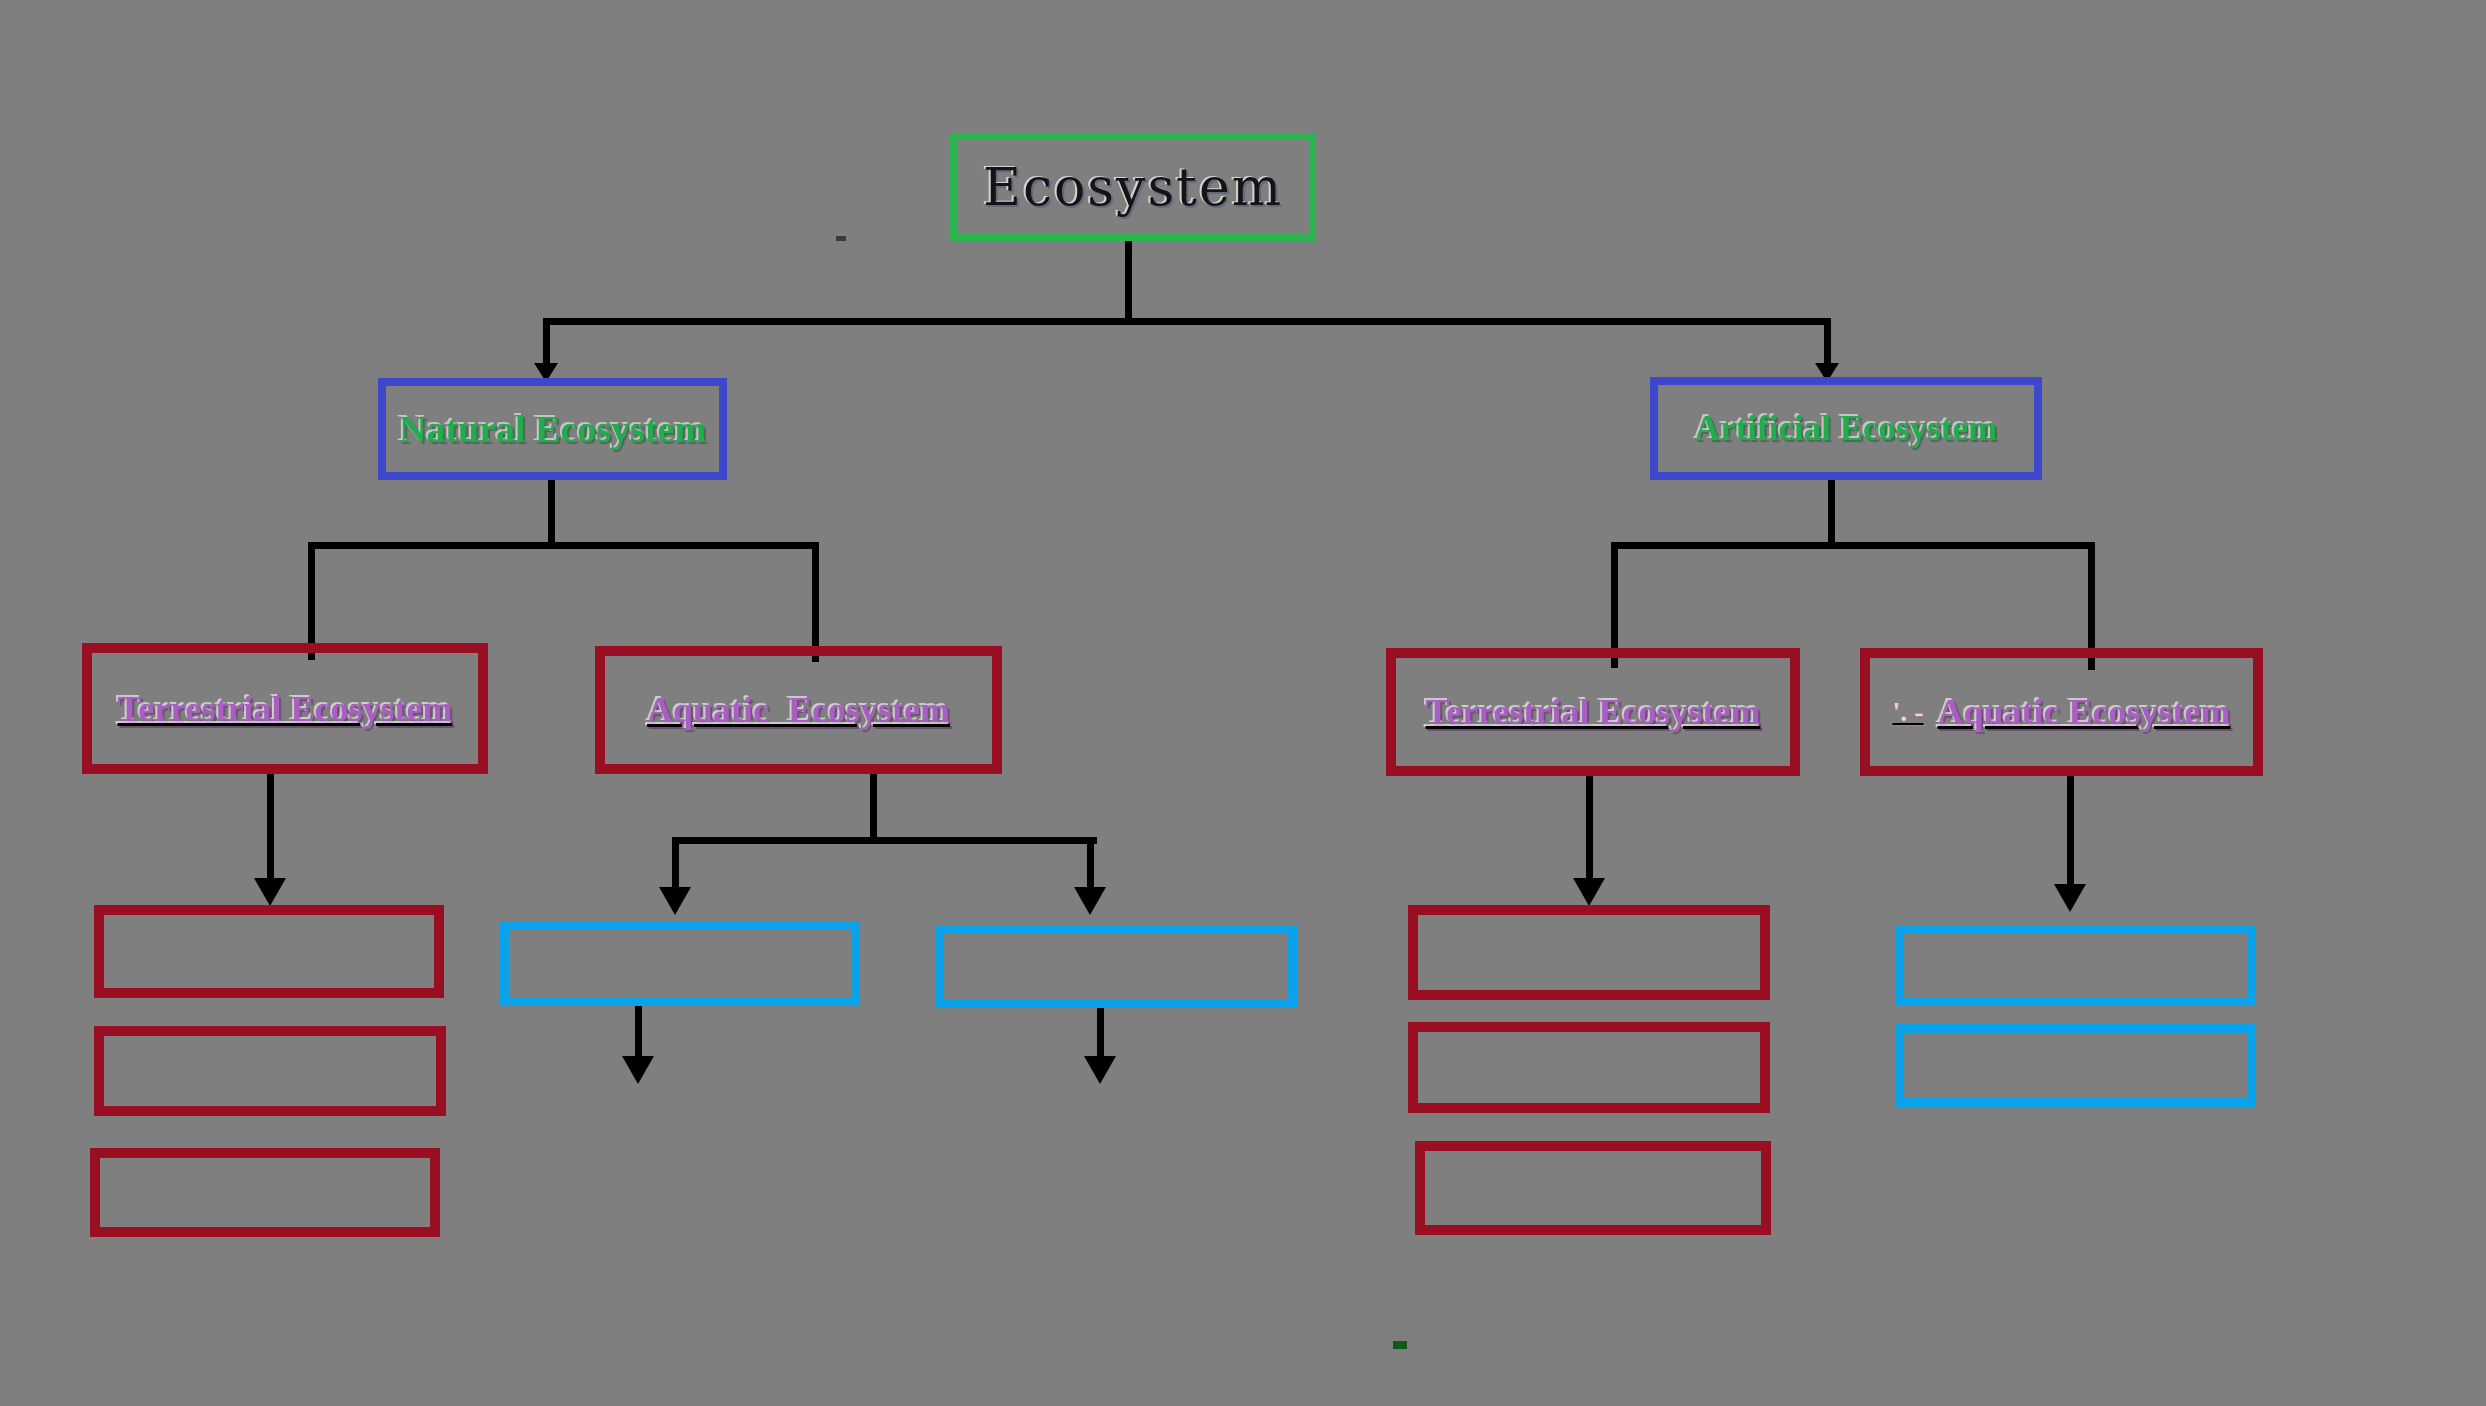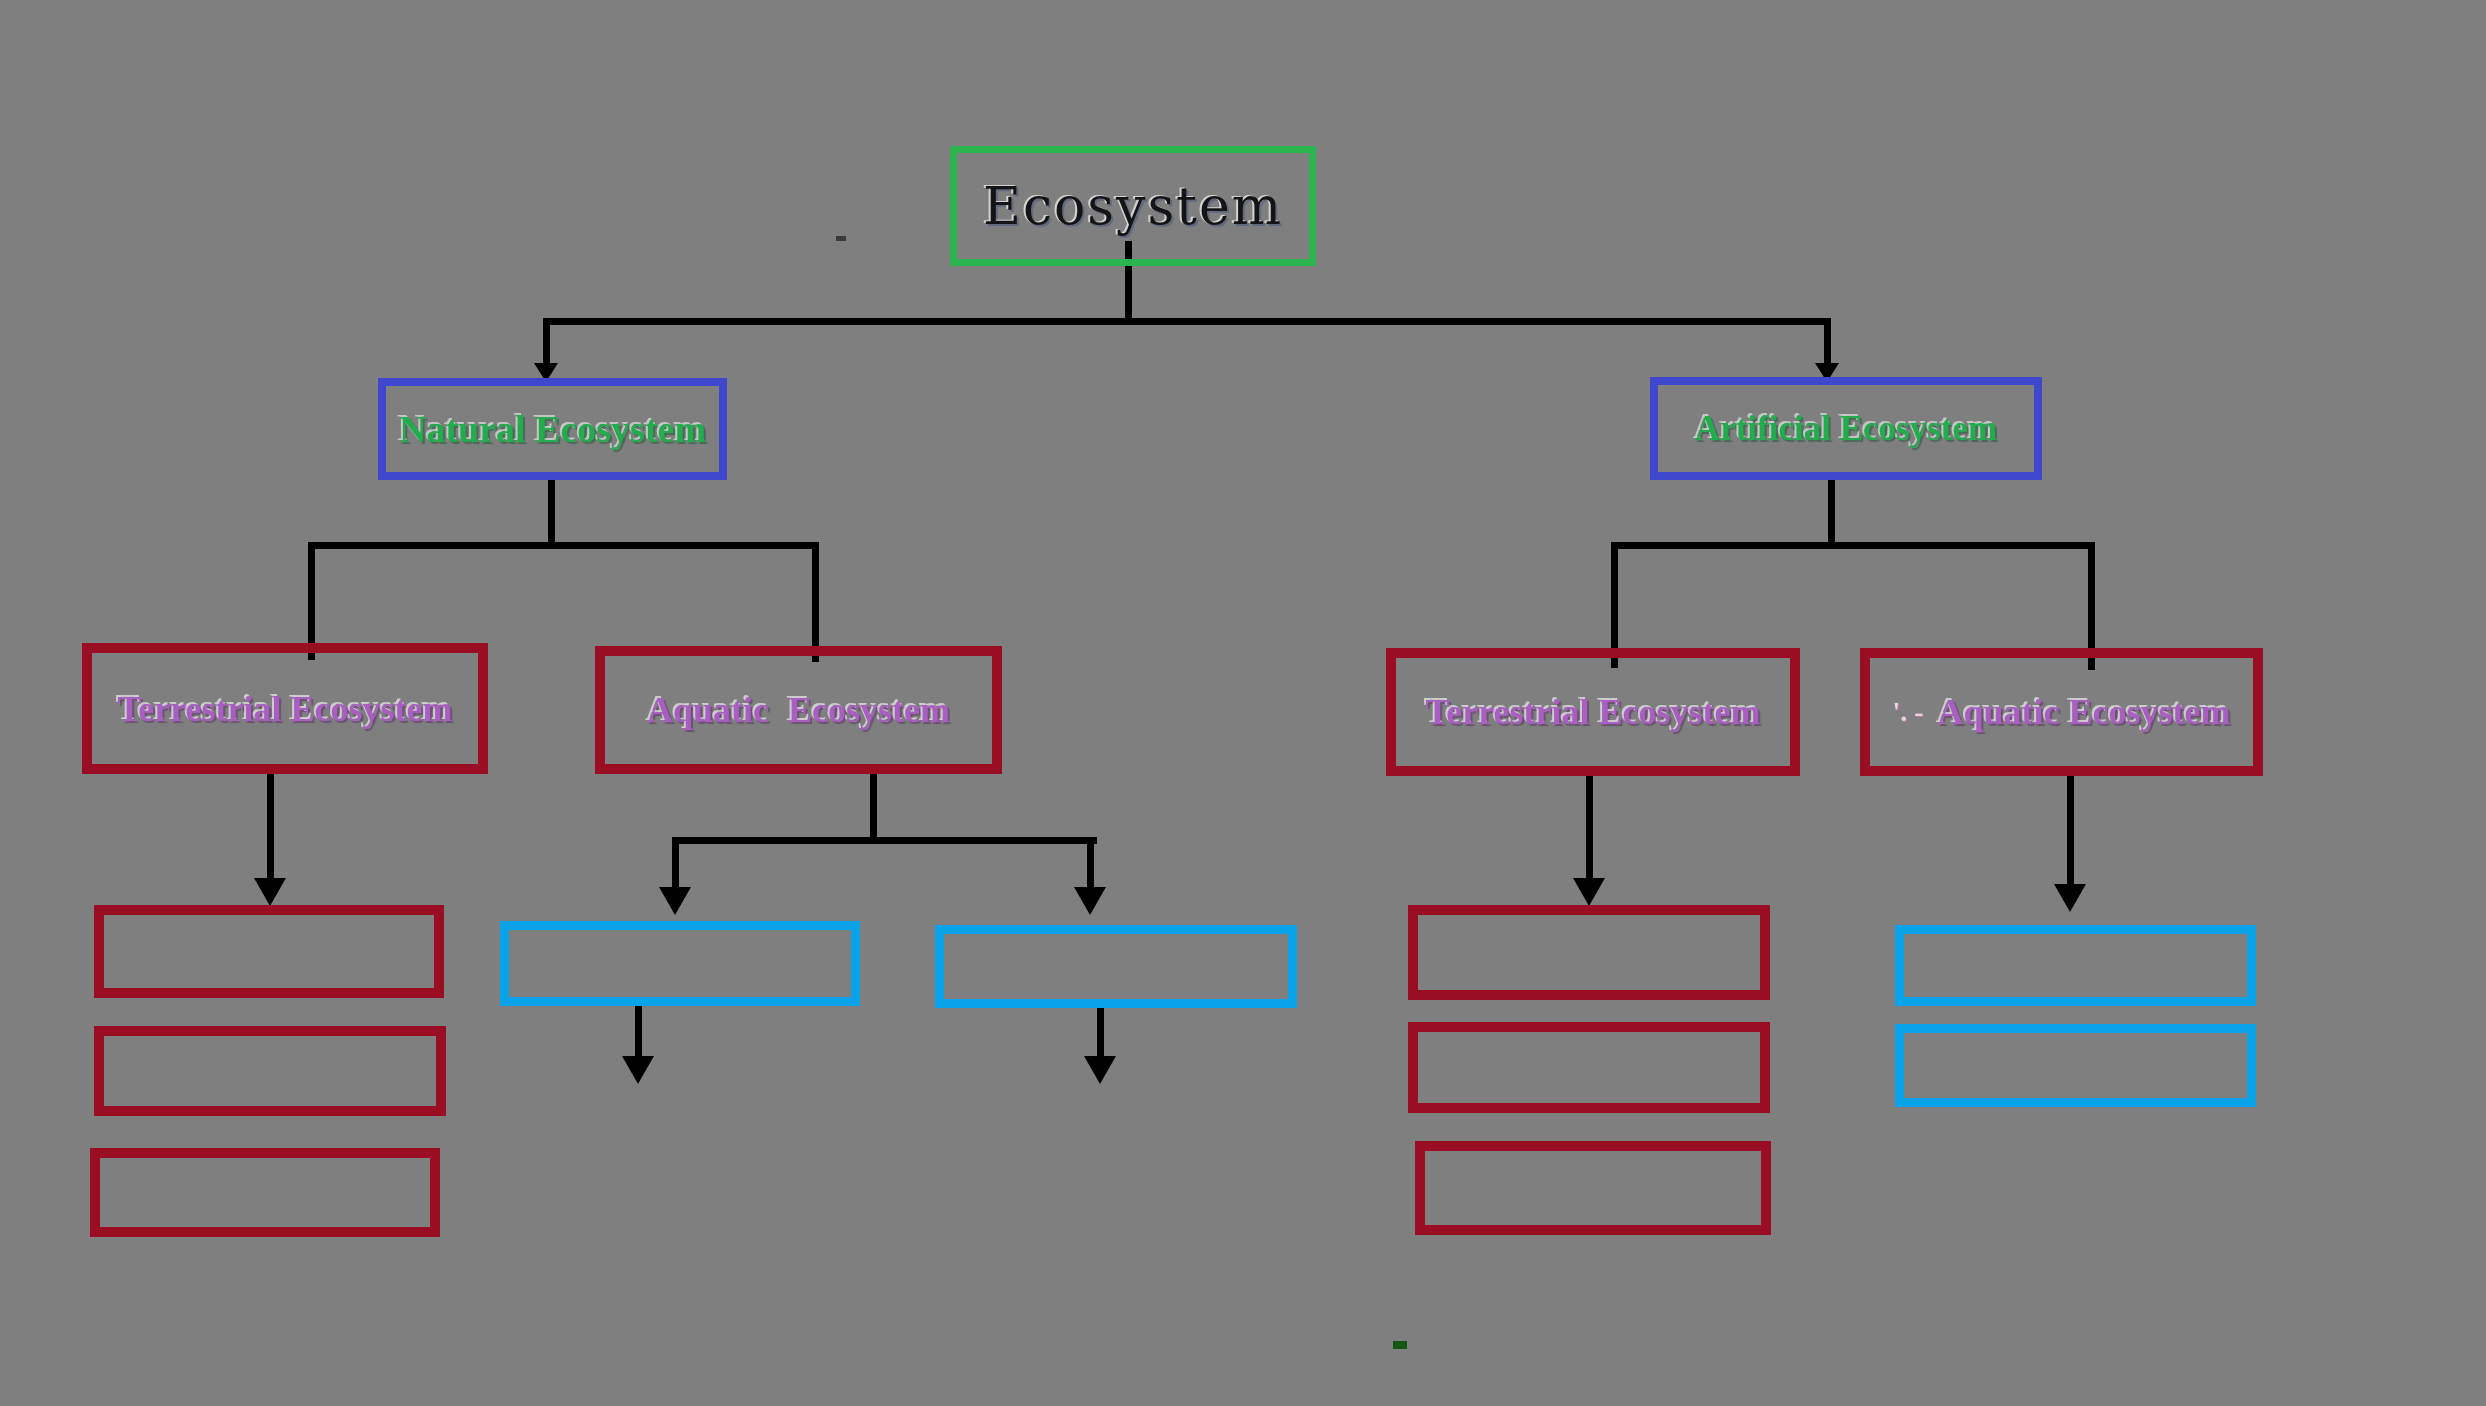--- a/index.html
+++ b/index.html
@@ -25,21 +25,21 @@
   }
   .lbl-green{
     font-size:38px;color:var(--grn-text,#23ac4e);
     text-shadow:-2px -2px 0 rgba(255,255,255,0.55), 2px 2px 1px rgba(0,70,30,0.4);
   }
   .lbl-green.tight{font-size:35px;}
   .lbl-purple{
     font-size:36px;color:var(--pur-text,#a95fc2);
     text-shadow:-2px -2px 0 rgba(255,255,255,0.6), 2px 2px 1px rgba(70,0,80,0.35);
   }
-  .pad-low{}
+  .pad-low{text-decoration:underline;}
   .wordgap{word-spacing:10px;}
   .prefix{font-size:28px;font-weight:bold;color:#ecd3e4;margin-right:14px;
           text-shadow:1px 1px 0 rgba(210,120,170,0.6);}
   .line{position:absolute;background:var(--line,#000);}
   .ah{position:absolute;width:0;height:0;
       border-left:16px solid transparent;border-right:16px solid transparent;
       border-top:28px solid var(--line,#000);}
   .ah-sm{border-left-width:12px;border-right-width:12px;border-top-width:19px;}
   .dot{position:absolute;}
 </style>
@@ -78,21 +78,21 @@
   <div class="line" style="left:635px;top:1006px;width:7px;height:52px;"></div>
   <div class="ah" style="left:622px;top:1056px;"></div>
   <div class="line" style="left:1097px;top:1008px;width:7px;height:50px;"></div>
   <div class="ah" style="left:1084px;top:1056px;"></div>
 
   <div class="line" style="left:1586px;top:776px;width:7px;height:104px;"></div>
   <div class="ah" style="left:1573px;top:878px;"></div>
   <div class="line" style="left:2067px;top:776px;width:7px;height:110px;"></div>
   <div class="ah" style="left:2054px;top:884px;"></div>
 
-  <div class="box b-root" style="left:950px;top:146px;width:366px;height:120px;justify-content:center;">
+  <div class="box b-root" style="left:950px;top:133px;width:366px;height:108px;justify-content:center;">
     <span class="lbl lbl-root">Ecosystem</span>
   </div>
 
   <div class="box b-branch" style="left:378px;top:378px;width:349px;height:102px;justify-content:center;">
     <span class="lbl lbl-green">Natural Ecosystem</span>
   </div>
 
   <div class="box b-branch" style="left:1650px;top:377px;width:392px;height:103px;">
     <span class="lbl lbl-green tight">Artificial Ecosystem</span>
   </div>

